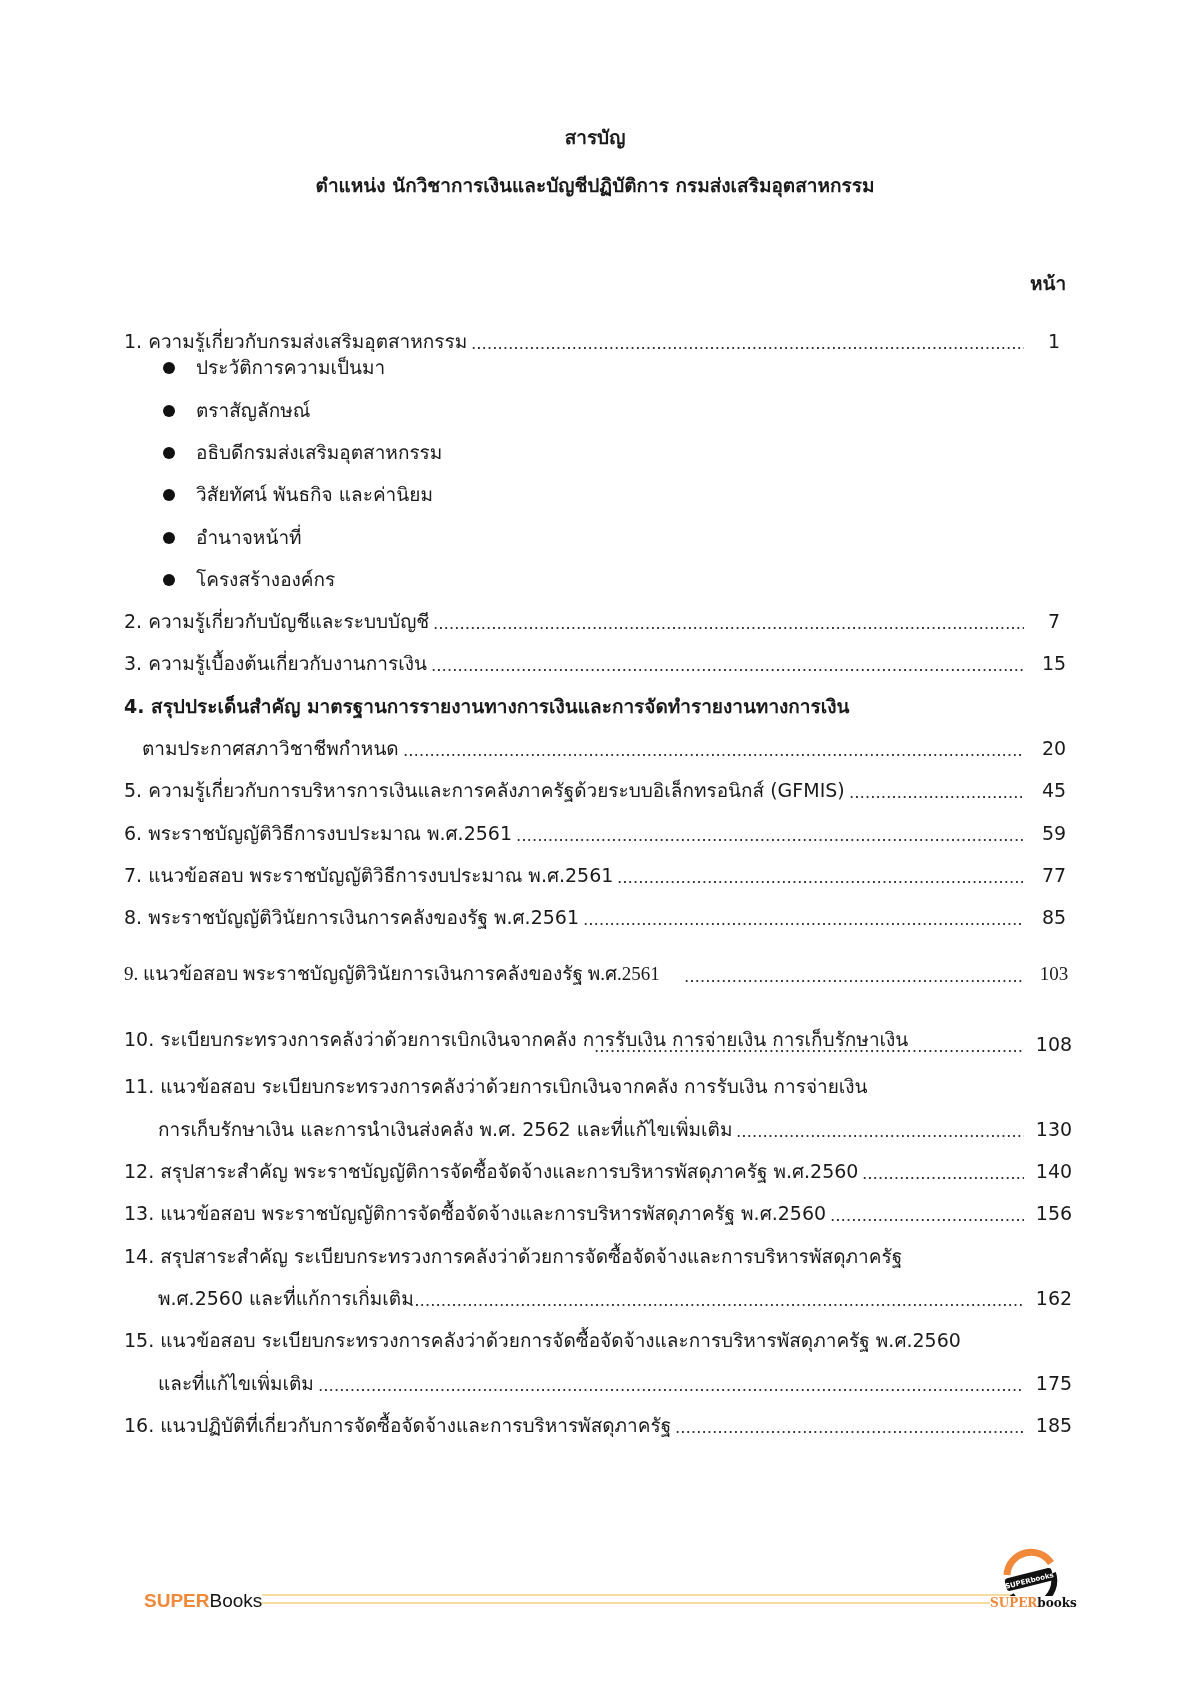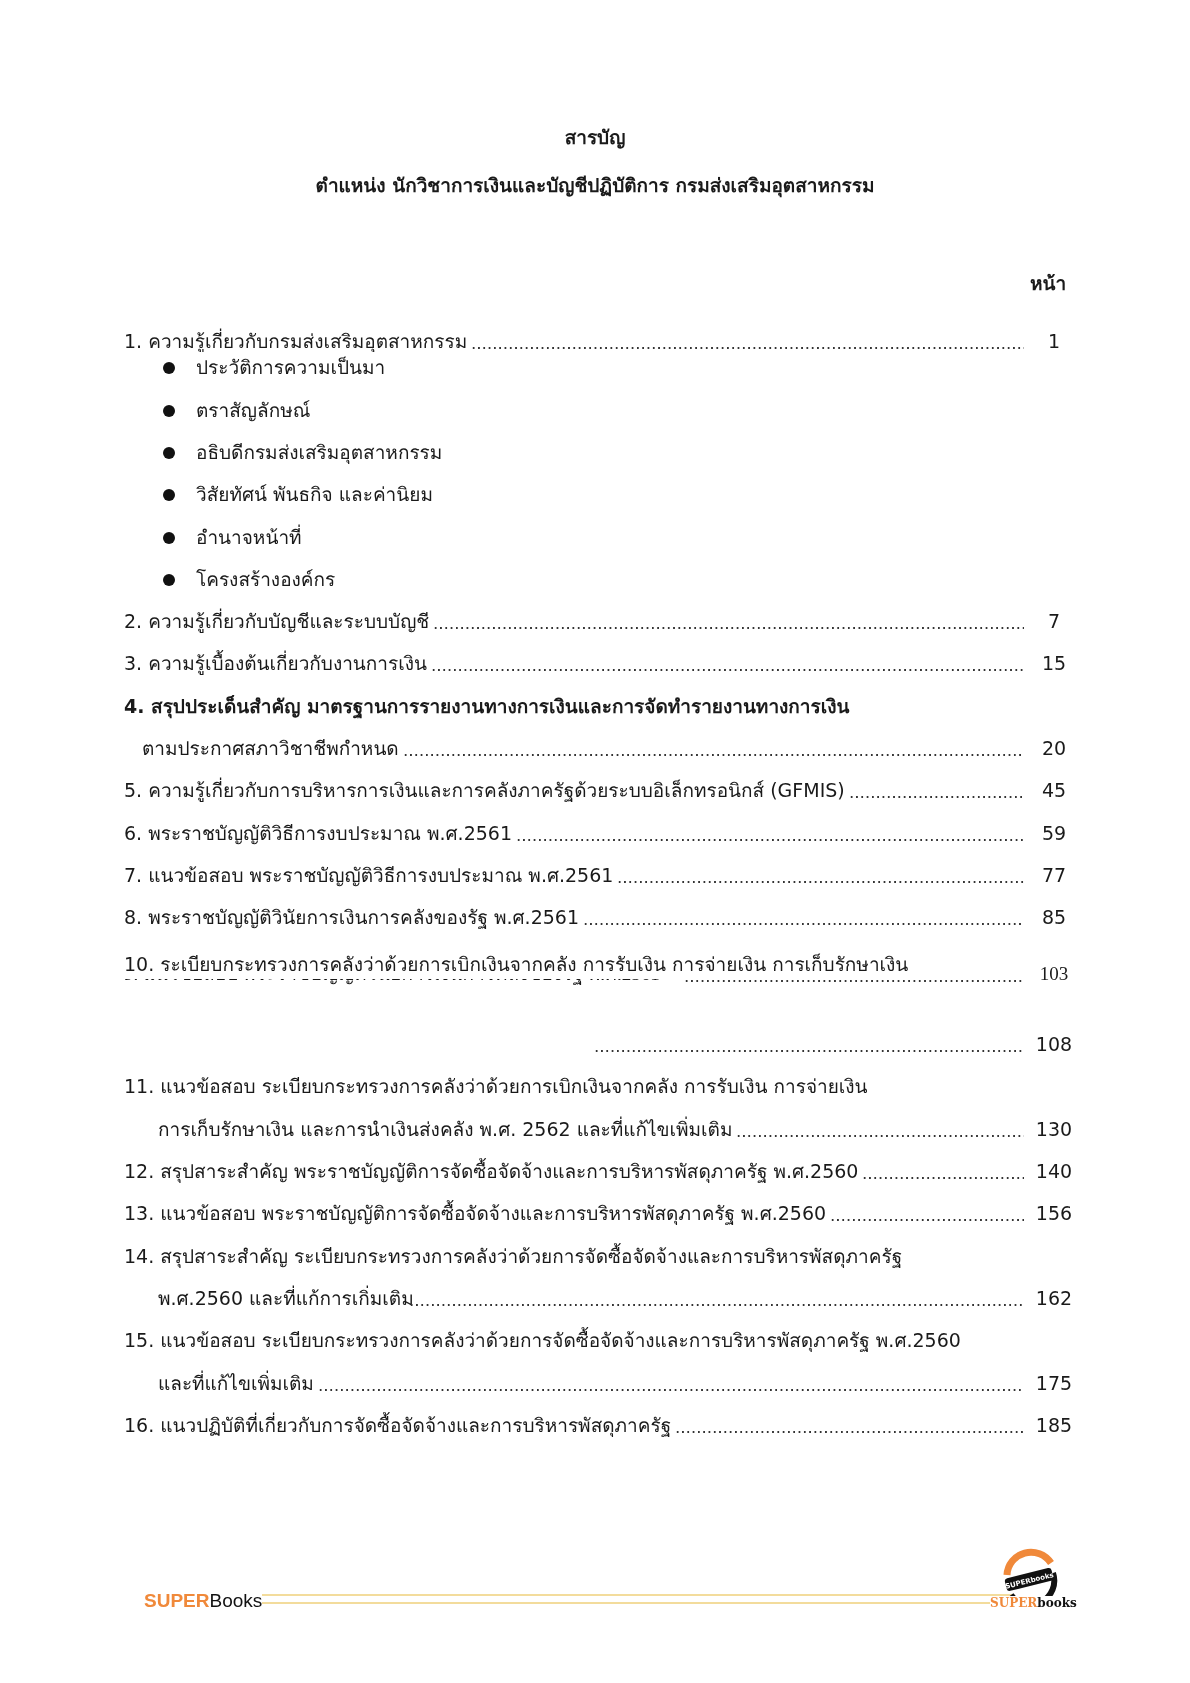--- a/index.html
+++ b/index.html
@@ -129,21 +129,21 @@
     <div class="row" style="top: 592.2px;">
       <span class="text">8. พระราชบัญญัติวินัยการเงินการคลังของรัฐ พ.ศ.2561</span>
       <span class="dots" style="left: 459px; width: 441px;"></span>
       <span class="page">85</span>
     </div>
     <div class="row" style="top: 649px; font-family: Liberation Serif, serif;">
       <span class="text">9. แนวข้อสอบ พระราชบัญญัติวินัยการเงินการคลังของรัฐ พ.ศ.2561</span>
       <span class="dots" style="left: 560px; width: 340px;"></span>
       <span class="page">103</span>
     </div>
-    <div class="row" style="top: 639px; text-align: right;">
+    <div class="row" style="top: 714px; text-align: right;">
       <span class="text">10. ระเบียบกระทรวงการคลังว่าด้วยการเบิกเงินจากคลัง การรับเงิน การจ่ายเงิน การเก็บรักษาเงิน</span>
     </div>
     <div class="row cont2" style="top: 719.1px;">
       <span class="dots" style="left: 470px; width: 430px;"></span>
       <span class="page">108</span>
     </div>
     <div class="row" style="top: 761.4px;">
       <span class="text">11. แนวข้อสอบ ระเบียบกระทรวงการคลังว่าด้วยการเบิกเงินจากคลัง การรับเงิน การจ่ายเงิน</span>
     </div>
     <div class="row cont2" style="top: 803.7px;">

